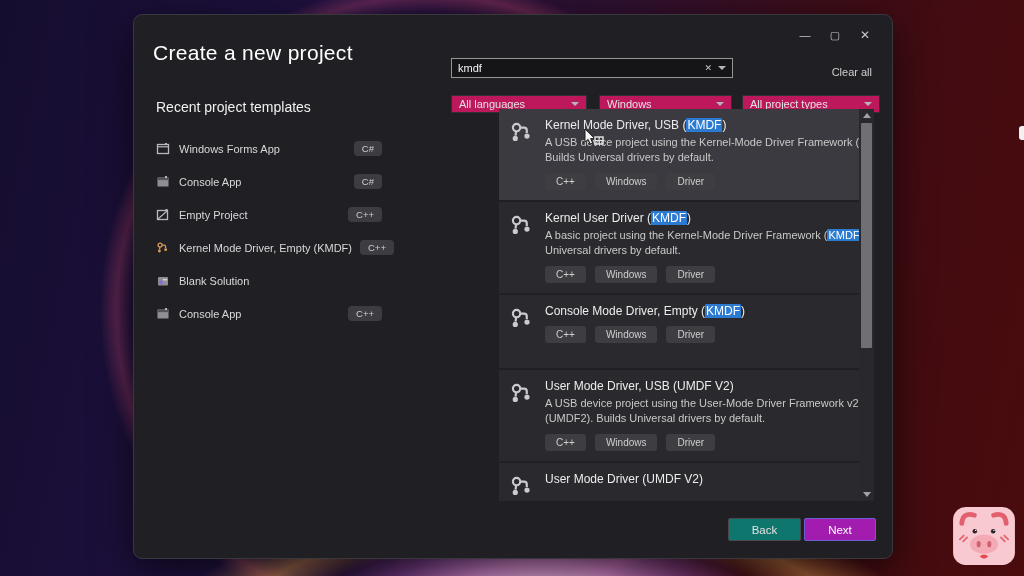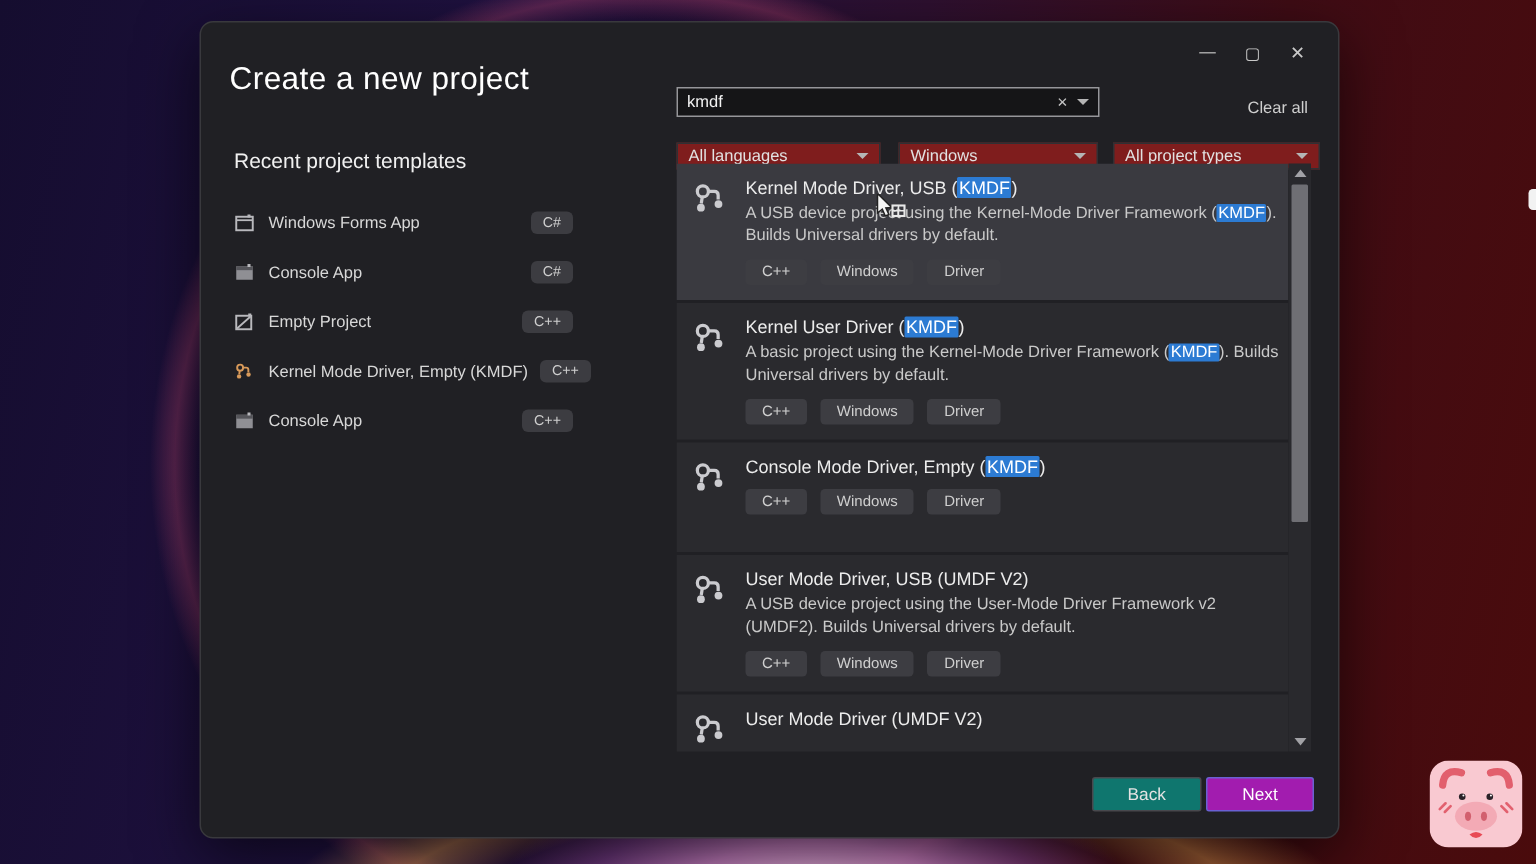--- a/index.html
+++ b/index.html
@@ -43,32 +43,32 @@
     background:#151517; border:1px solid #96969a; display:flex; align-items:center; }
   .search-box input { flex:1; background:transparent; border:none; outline:none; color:#f2f2f2;
     font-size:11px; padding:0 6px; font-family:"Liberation Sans",sans-serif; }
   .search-x { color:#c5c5c5; font-size:9px; padding:0 4px; }
   .search-caret { width:0; height:0; border-left:4px solid transparent; border-right:4px solid transparent;
     border-top:4px solid #b5b5b5; margin:0 6px 0 2px; }
   .clear-all { position:absolute; right:20px; top:51px; font-size:11px; color:#cfcfcf; }
 
   
   .filters { position:absolute; left:317px; top:80px; display:flex; }
-  .ddl { height:18px; background:#7f1d1d; border:1px solid #303034; display:flex; align-items:center;
+  .ddl { height:18px; background:#be185d; border:1px solid #303034; display:flex; align-items:center;
     justify-content:space-between; padding:0 7px; font-size:11px; color:#e2e2e2; }
   .ddl .dtext { white-space:nowrap; }
   .ddl .dcaret { width:0; height:0; border-left:4px solid transparent; border-right:4px solid transparent;
     border-top:4px solid #b5b5b5; margin-left:10px; }
   .ddl.lang { width:136px; margin-right:12px; }
   .ddl.plat { width:133px; margin-right:10px; }
   .ddl.ptype { width:138px; }
 
   
   .results-viewport { position:absolute; left:317px; top:94px; width:408px; height:392px; overflow:hidden; }
-  .result-item { position:relative; background:#2a2a2e; margin-bottom:2px; padding:9px 10px 10px 46px; min-height:73px; }
+  .result-item { position:relative; background:#2a2a2e; margin-bottom:2px; padding:9px 10px 10px 46px; min-height:73px;margin-left:48px; }
   .result-item.selected { background:#3a3a40; min-height:79px; }
   .result-icon { position:absolute; left:10px; top:11px; width:26px; height:26px; }
   .result-title { font-size:12px; color:#ececec; margin-bottom:3px; }
   .result-desc { font-size:11px; line-height:15px; color:#c9c9c9; width:360px; }
   .hl { background:#2c7bd3; color:#fff; padding:0 1px; border-radius:1px; }
   .tag-row { margin-top:8px; display:flex; }
   .tag { background:#3d3d42; color:#cfcfcf; font-size:10px; border-radius:3px; padding:3px 11px; margin-right:9px; }
 
   
   .scrollbar { position:absolute; left:725px; top:94px; width:15px; height:392px; background:#29292d; }
@@ -139,20 +139,28 @@
       <div class="recent-item">
         <span class="ric"><svg width="14" height="14" viewBox="0 0 24 24">
             <circle cx="7" cy="7" r="3.4" fill="none" stroke="#d89a5a" stroke-width="2.2"></circle>
             <line x1="6.6" y1="10.6" x2="6" y2="14.4" stroke="#d89a5a" stroke-width="2.2"></line>
             <circle cx="5.8" cy="17" r="2.5" fill="#d89a5a"></circle>
             <path d="M10.6 7 L14 7 Q16.4 7 16.4 9.4 L16.4 12" fill="none" stroke="#d89a5a" stroke-width="2.2"></path>
             <circle cx="16.6" cy="14.8" r="2.5" fill="#d89a5a"></circle>
           </svg></span>
         <span class="rlabel">Kernel Mode Driver, Empty (KMDF)</span>
         <span class="rbadge">C++</span>
+      </div>
+      <div class="recent-item">
+        <span class="ric"><svg width="14" height="14" viewBox="0 0 14 14">
+            <rect x="2" y="3" width="10" height="8.5" rx="1" fill="#8f8f94"></rect>
+            <circle cx="5" cy="8.5" r="2" fill="#8a6bd1"></circle>
+            <rect x="7" y="5" width="4" height="1.4" fill="#d8d8dc"></rect>
+          </svg></span>
+        <span class="rlabel">Blank Solution</span>
       </div>
       <div class="recent-item">
         <span class="ric"><svg width="14" height="14" viewBox="0 0 14 14">
             <rect x="1.5" y="2.5" width="11" height="9" fill="#8f8f94"></rect>
             <rect x="1.5" y="2.5" width="11" height="2.6" fill="#55555a"></rect>
             <rect x="9" y="1" width="2" height="2" fill="#b9b9bd"></rect>
           </svg></span>
         <span class="rlabel">Console App</span>
         <span class="rbadge">C++</span>
       </div>

